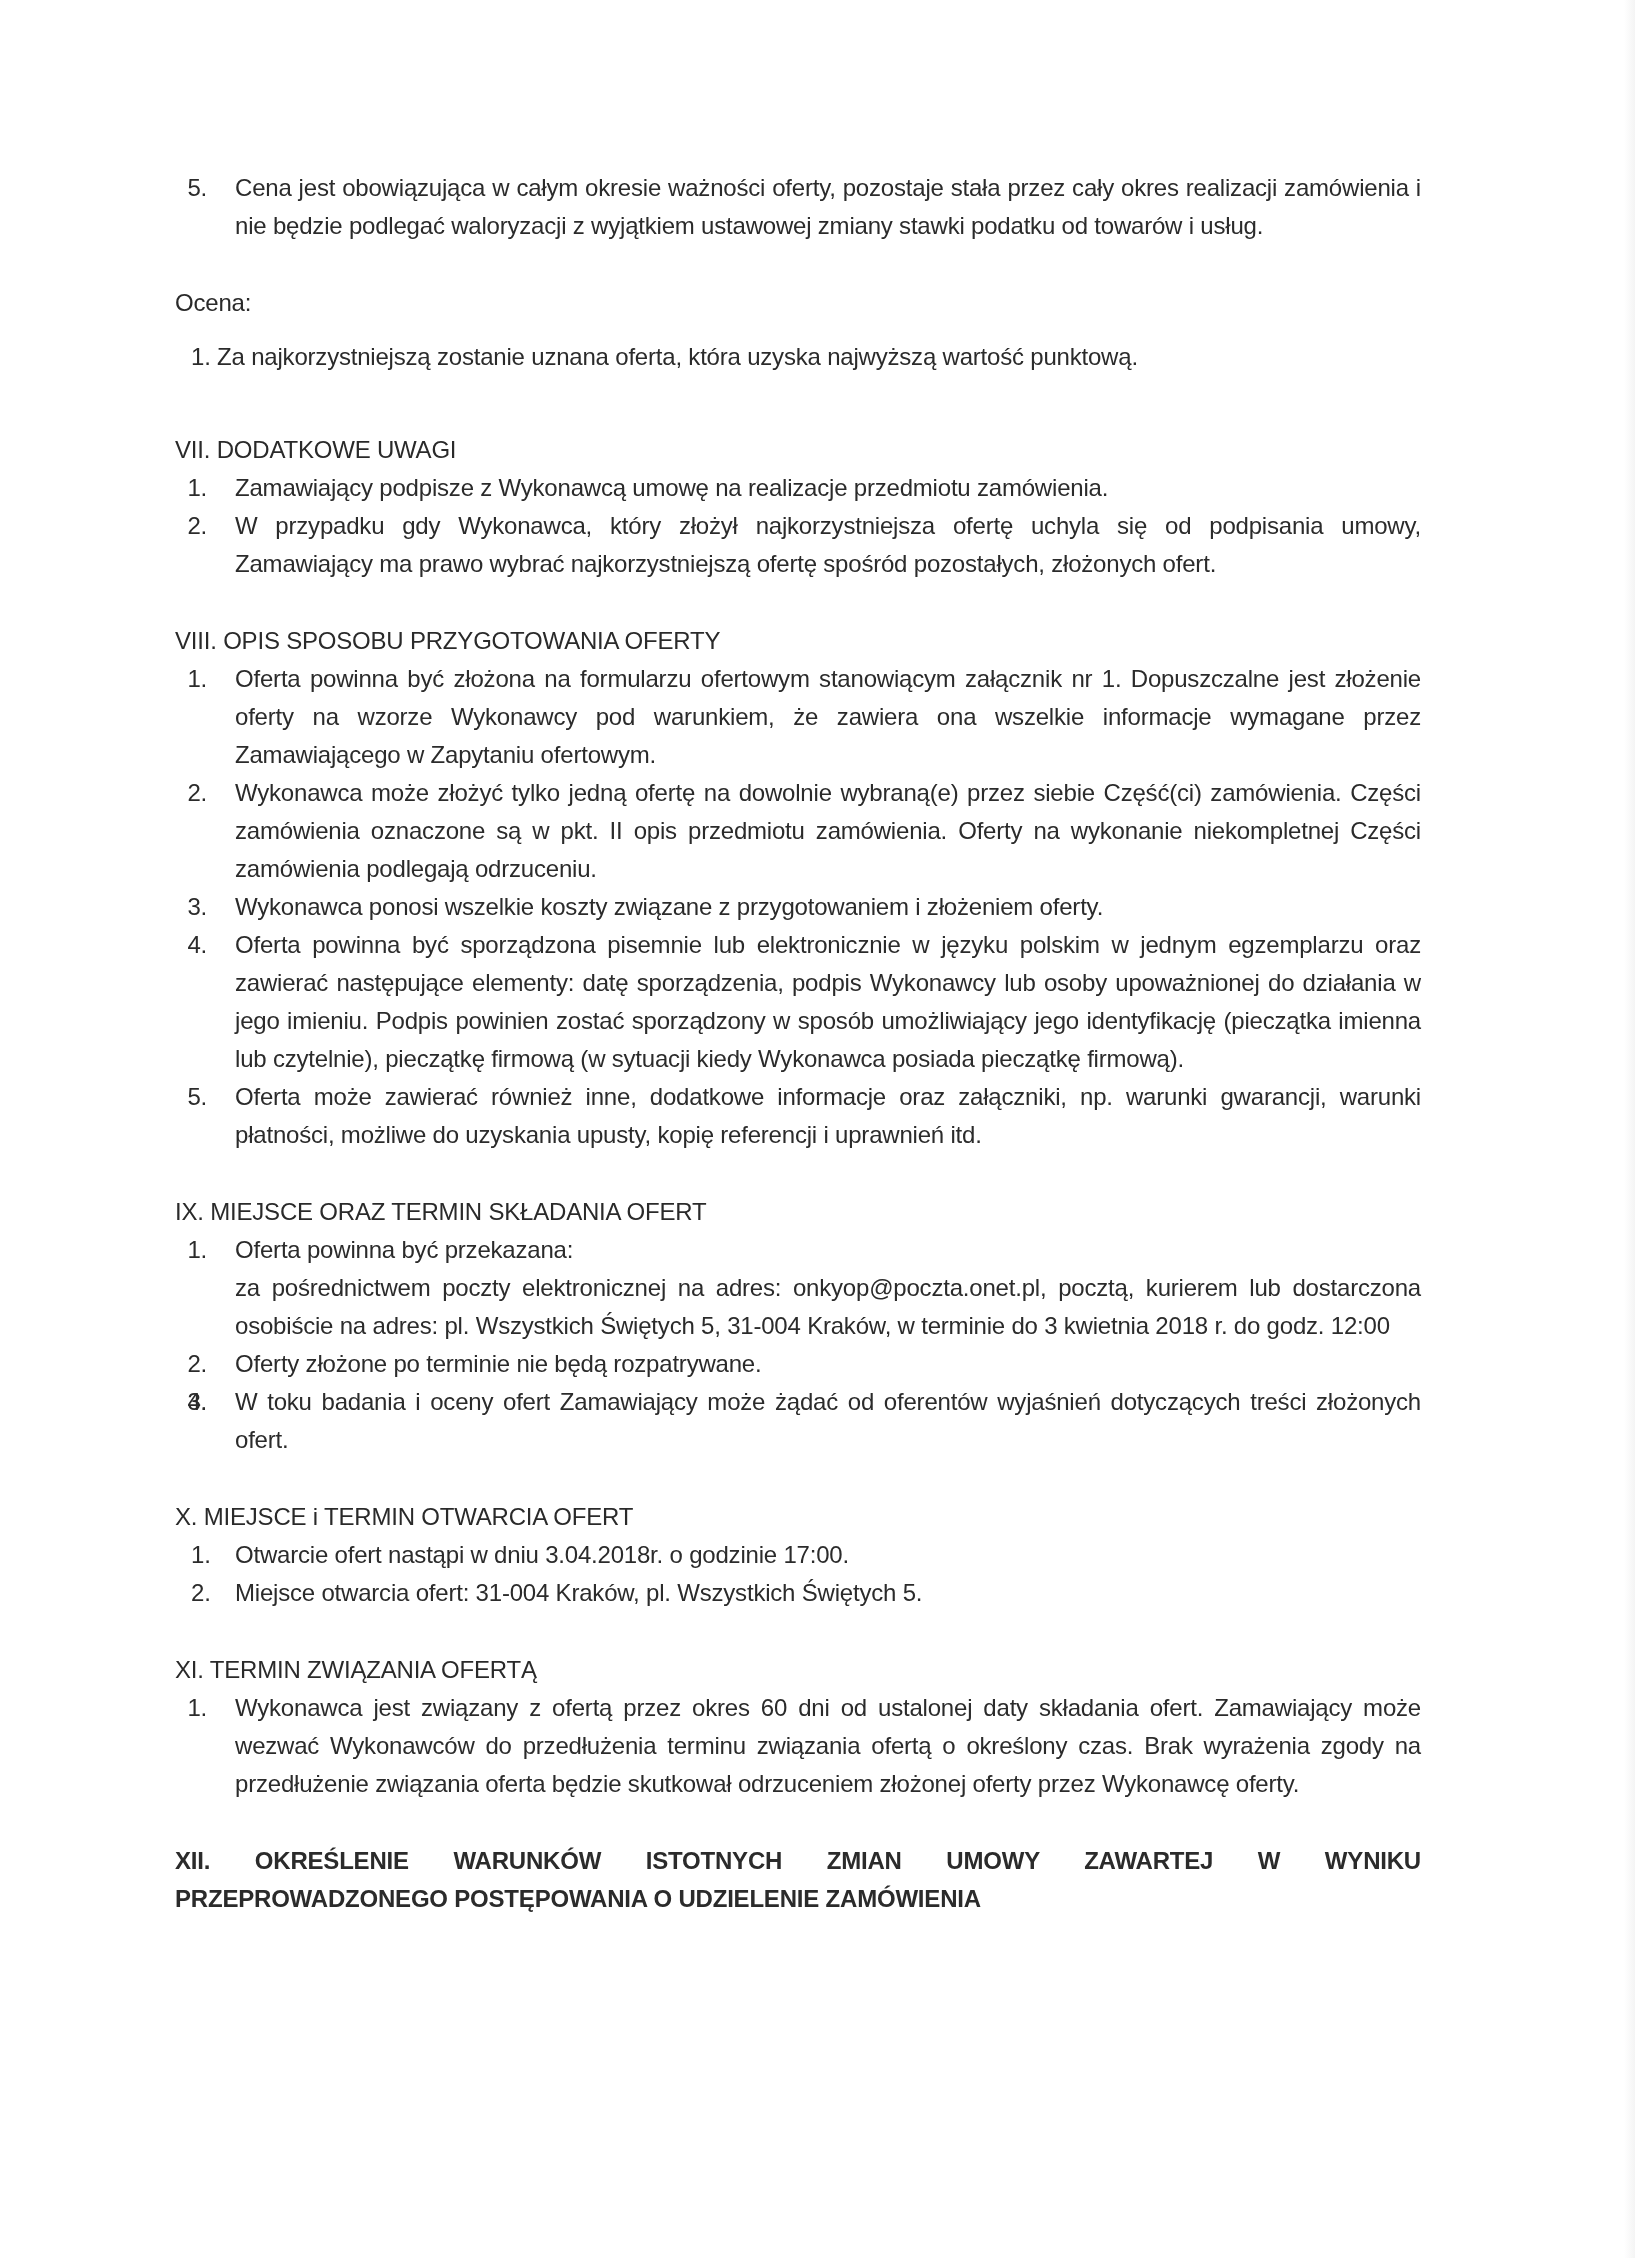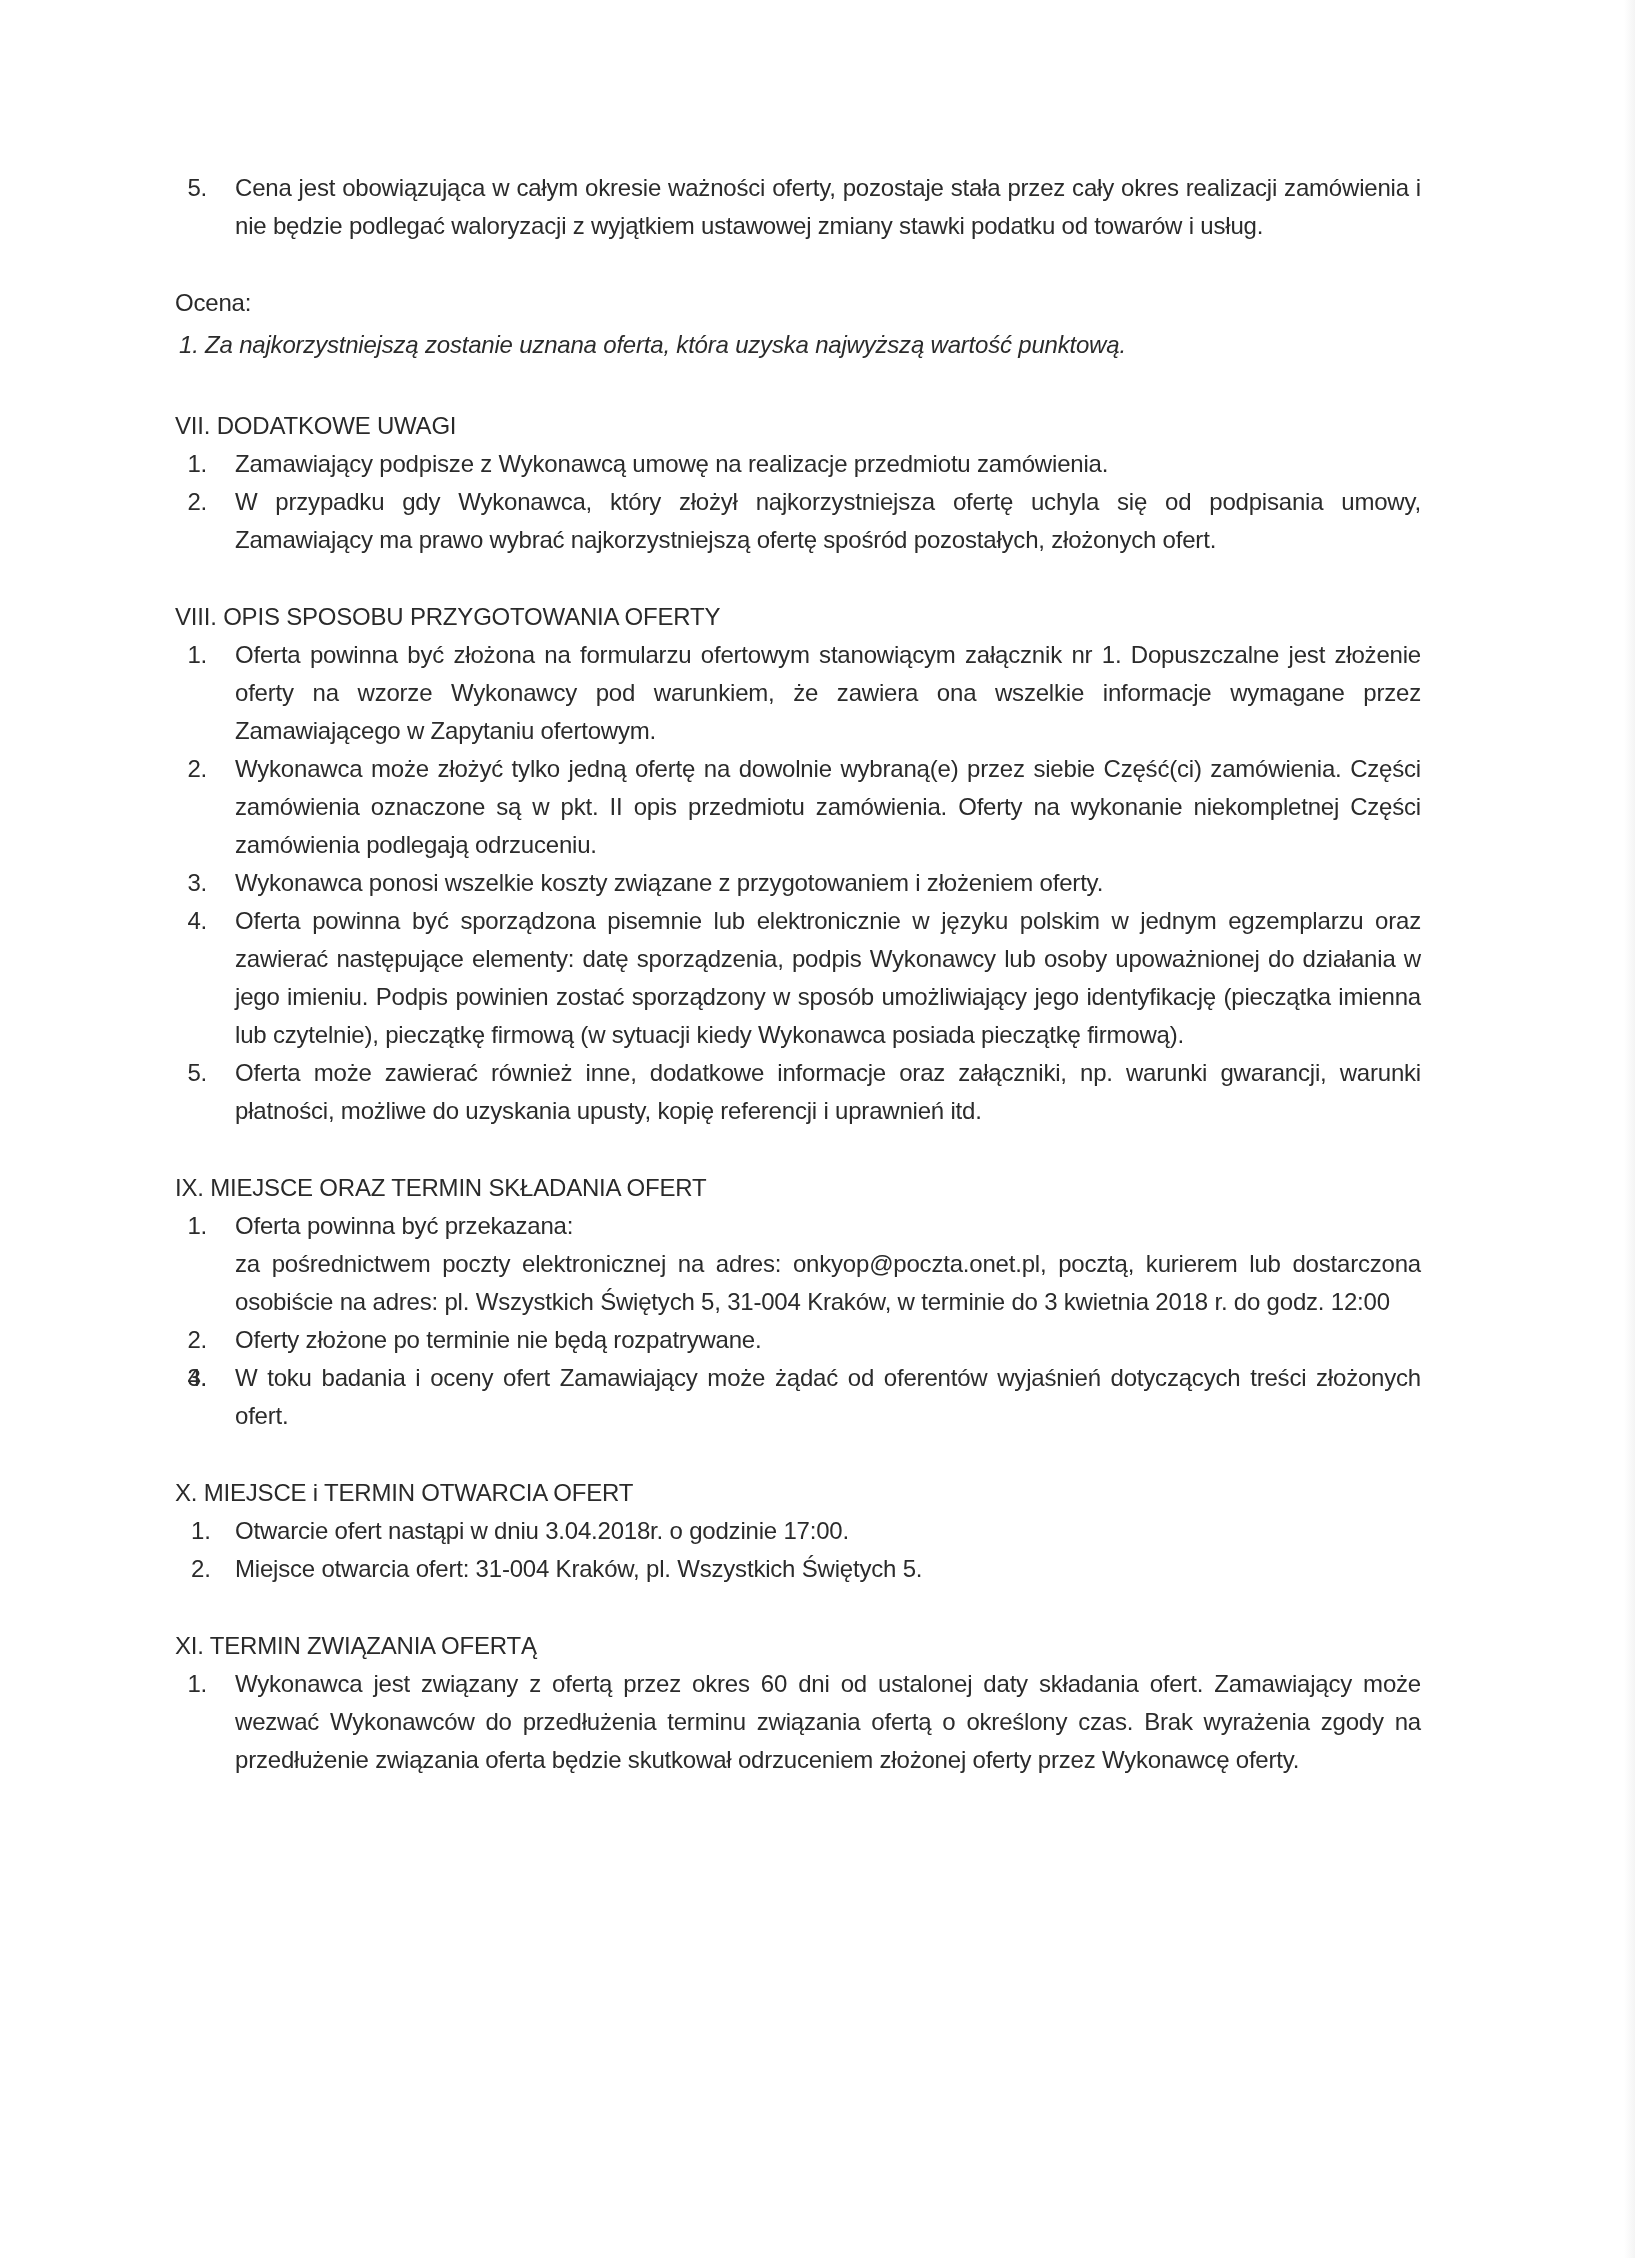--- a/index.html
+++ b/index.html
@@ -5,21 +5,21 @@
   html, body { margin: 0; padding: 0; }
   body {
     width: 1636px; height: 2258px; background: #ffffff; position: relative; overflow: hidden;
     font-family: "Liberation Sans", sans-serif; color: #2b2b2b;
   }
   .page { position: absolute; left: 0; top: 0; width: 1636px; height: 2258px; }
   .content { position: absolute; left: 175px; top: 169px; width: 1246px; font-size: 24px; line-height: 38px; letter-spacing: -0.2px; }
   .heading { font-weight: normal; font-size: 24px; color: #2a2a2a; margin: 0; }
   .item { position: relative; padding-left: 60px; text-align: justify; margin: 0; }
   .item .num { position: absolute; left: 12.4px; top: 0; }
-  .plain { margin: 4px; font-style: italic; }
+  .plain { margin: 16px; }
   .gap-lg { height: 39px; }
   .strong { font-weight: normal; }
   .sub { display: block; }
   .xii { font-weight: bold; text-align: justify; text-align-last: left; margin: 0; }
   .xii .l1 { display: block; text-align: justify; text-align-last: justify; }
   .edge { position: absolute; right: 0; top: 0; width: 12.4px; height: 2258px; background: linear-gradient(to right, #ffffff, #f3f3f3); }
   .item10 { padding-left: 60px; }
   .item10 .num { left: 16px; }
 </style>
 </head>
@@ -121,16 +121,22 @@
     <section>
       <p class="heading">XI. TERMIN ZWIĄZANIA OFERTĄ</p>
       <p class="item">
         <span class="num">1.</span>
         <span>Wykonawca jest związany z ofertą przez okres 60 dni od ustalonej daty składania ofert. Zamawiający może wezwać Wykonawców do przedłużenia terminu związania ofertą o określony czas. Brak wyrażenia zgody na przedłużenie związania oferta będzie skutkował odrzuceniem złożonej oferty przez Wykonawcę oferty.</span>
       </p>
     </section>
 
     <div class="gap-lg"></div>
 
+    <section>
+      <p class="xii">
+        <span class="l1">XII.  OKREŚLENIE  WARUNKÓW  ISTOTNYCH  ZMIAN  UMOWY  ZAWARTEJ  W  WYNIKU</span>
+        <span>PRZEPROWADZONEGO POSTĘPOWANIA O UDZIELENIE ZAMÓWIENIA</span>
+      </p>
+    </section>
 
   </div>
 </div>
 
 
 </body></html>

